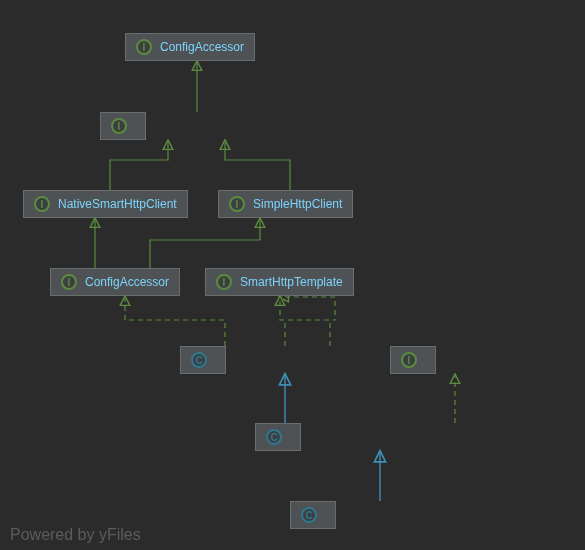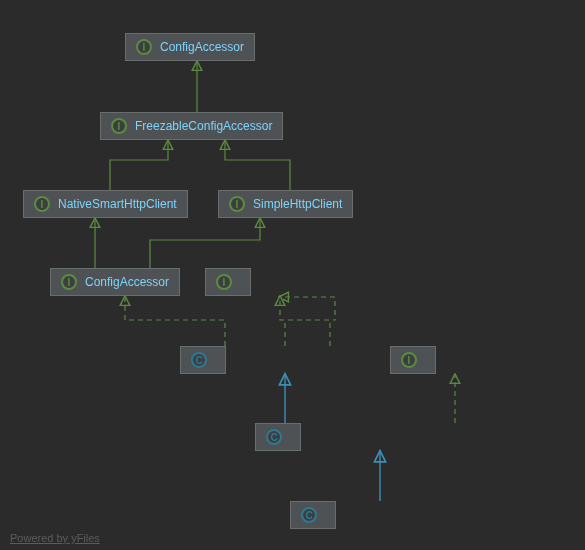--- a/index.html
+++ b/index.html
@@ -56,22 +56,21 @@
     left: 0;
     width: 585px;
     height: 550px;
     pointer-events: none;
   }
   .footer {
     position: absolute;
     left: 10px;
     bottom: 6px;
     color: #5a5c5d;
-    font-size: 11px;
-    text-decoration: underline;
+    font-size: 16px;
   }
 </style>
 </head>
 <body>
 
 <svg class="arrows">
   <defs>
     <marker id="arr-green" markerWidth="10" markerHeight="10" refX="8" refY="5" orient="auto">
       <path d="M1,1 L9,5 L1,9 Z" fill="none" stroke="#5b8b3f" stroke-width="1.2"></path>
     </marker>
@@ -104,38 +103,38 @@
   <path d="M380,501 L380,452" stroke="#3d8fb5" stroke-width="1.4" fill="none" marker-end="url(#arr-blue)"></path>
 </svg>
 
 <div class="node" style="left:125px; top:33px;">
   <span class="icon icon-i">I</span>
   <span class="label">ConfigAccessor</span>
 </div>
 
 <div class="node" style="left:100px; top:112px;">
   <span class="icon icon-i">I</span>
-  <span class="label">FreezableConfigAccessor</span>
 </div>
 
 <div class="node" style="left:23px; top:190px;">
   <span class="icon icon-i">I</span>
   <span class="label">NativeSmartHttpClient</span>
 </div>
 <div class="node" style="left:218px; top:190px;">
   <span class="icon icon-i">I</span>
   <span class="label">SimpleHttpClient</span>
 </div>
 
 <div class="node" style="left:50px; top:268px;">
   <span class="icon icon-i">I</span>
   <span class="label">ConfigAccessor</span>
 </div>
 <div class="node" style="left:205px; top:268px;">
   <span class="icon icon-i">I</span>
+  <span class="label">SmartHttpTemplate</span>
 </div>
 
 <div class="node" style="left:180px; top:346px;">
   <span class="icon icon-c">C</span>
 </div>
 <div class="node" style="left:390px; top:346px;">
   <span class="icon icon-i">I</span>
 </div>
 
 <div class="node" style="left:255px; top:423px;">

